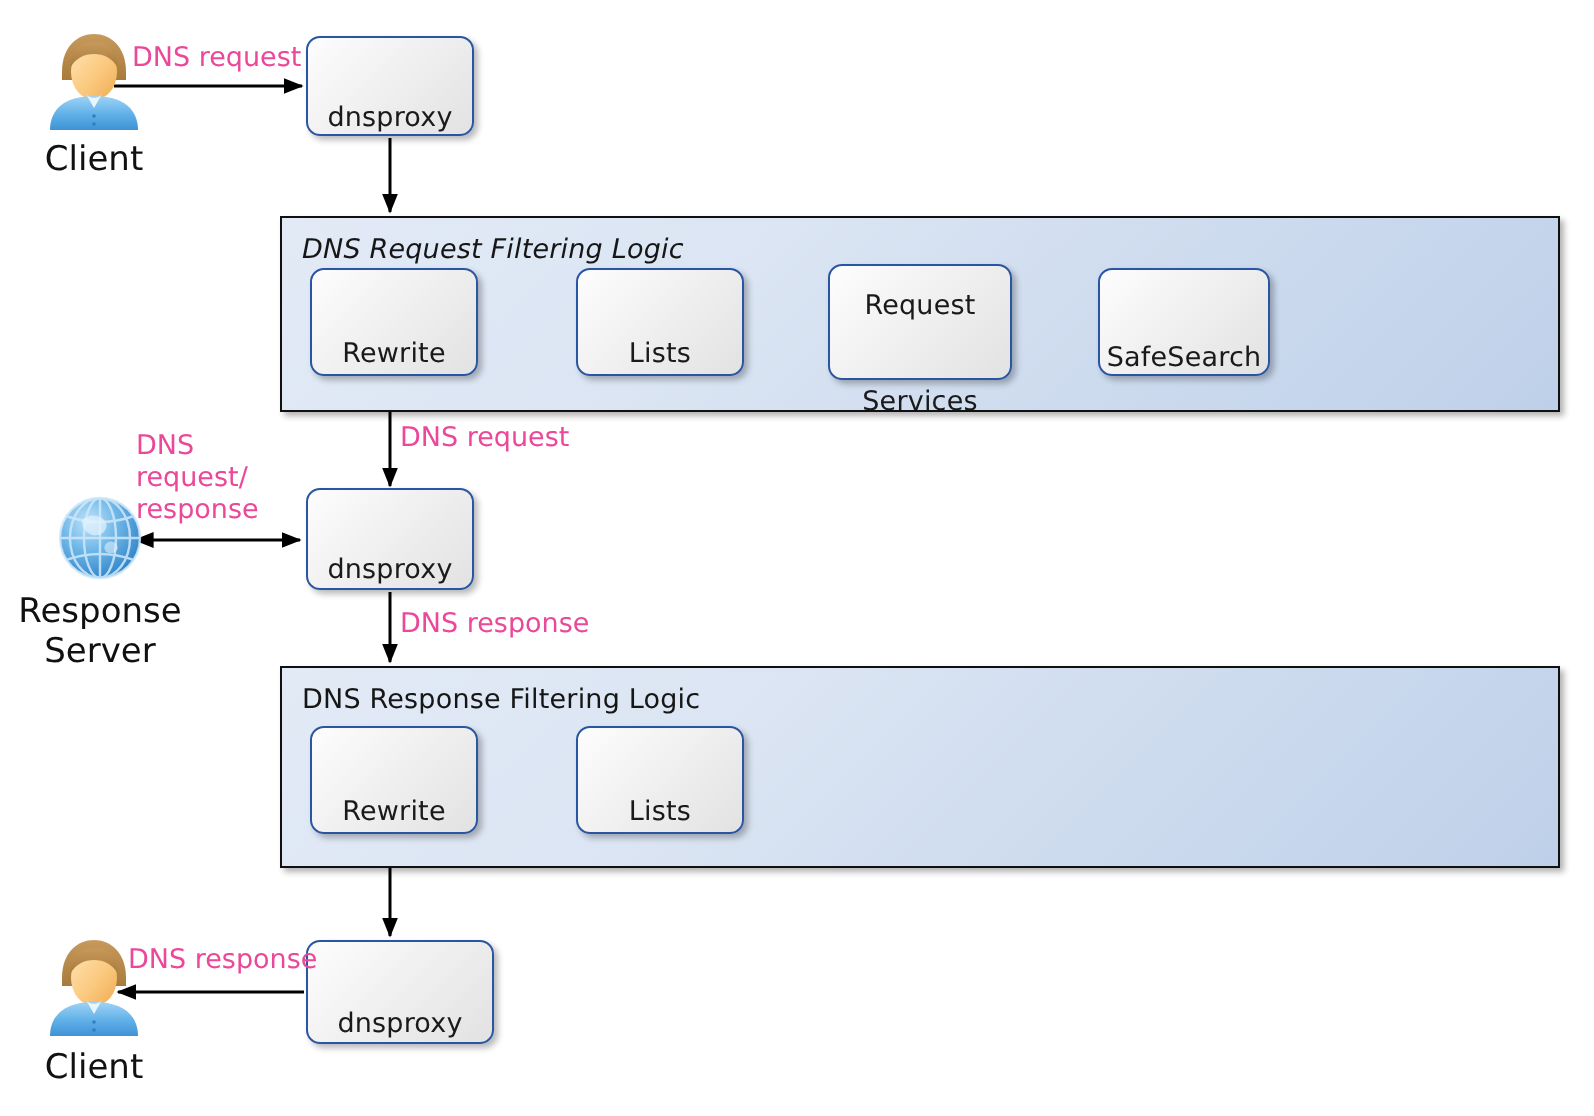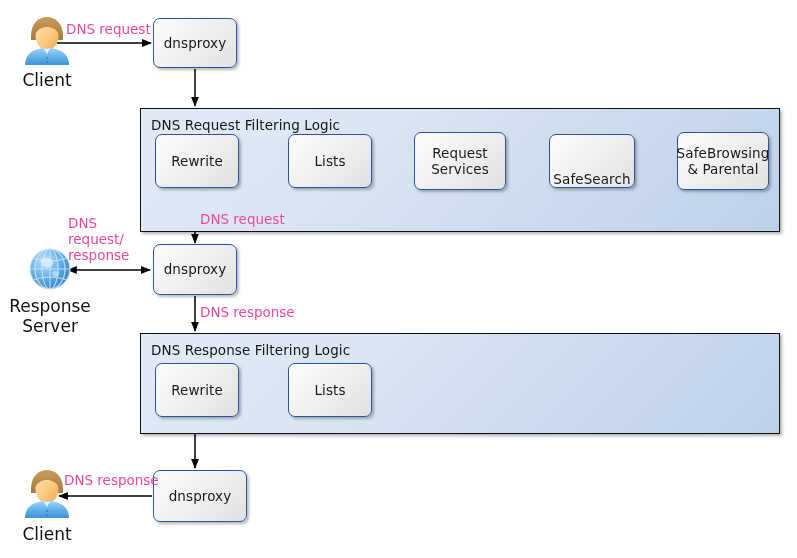--- a/index.html
+++ b/index.html
@@ -28,21 +28,21 @@
     box-shadow: 2px 2px 3px rgba(0,0,0,0.28);
     display: flex;
     align-items: center;
     justify-content: center;
     text-align: center;
     color: #1a1a1a;
     font-size: 13.5px;
     line-height: 1.22;
     letter-spacing: 0.1px;
   }
-  .node span { display: block; }
+  .node span { display: block; margin-top: 32px; }
 
   
   .group {
     position: absolute;
     box-sizing: border-box;
     border: 1.4px solid #101010;
     background: linear-gradient(135deg, #e2eaf6 0%, #dbe5f3 35%, #bed0e9 100%);
     box-shadow: 2px 2px 3px rgba(0,0,0,0.30);
   }
   .group-title {
@@ -115,45 +115,41 @@
     <line x1="152" y1="496" x2="59" y2="496" stroke="#000" stroke-width="1.5" marker-end="url(#arrowhead)"></line>
 
     <line x1="239" y1="160" x2="287" y2="160" stroke="#000" stroke-width="1.5" marker-end="url(#arrowhead)"></line>
     <line x1="372" y1="160" x2="413" y2="160" stroke="#000" stroke-width="1.5" marker-end="url(#arrowhead)"></line>
     <line x1="506" y1="160" x2="548" y2="160" stroke="#000" stroke-width="1.5" marker-end="url(#arrowhead)"></line>
     <line x1="635" y1="160" x2="676" y2="160" stroke="#000" stroke-width="1.5" marker-end="url(#arrowhead)"></line>
 
     <line x1="239" y1="390" x2="287" y2="390" stroke="#000" stroke-width="1.5" marker-end="url(#arrowhead)"></line>
   </svg>
 
-  <div class="group" style="left:140px; top:108px; width:640px; height:124px;">
+  <div class="group" style="left:140px; top:108px; width:640px; height:98px;font-style:italic;">
     <div class="group-title">DNS Request Filtering Logic</div>
   </div>
 
   <div class="node" style="left:155px; top:134px; width:84px; height:54px;">
     <span>Rewrite</span>
   </div>
 
   <div class="node" style="left:288px; top:134px; width:84px; height:54px;">
     <span>Lists</span>
   </div>
 
   <div class="node" style="left:414px; top:132px; width:92px; height:58px; flex-direction:column;">
     <span>Request</span>
     <span>Services</span>
   </div>
 
   <div class="node" style="left:549px; top:134px; width:86px; height:54px;align-items:flex-end;">
     <span>SafeSearch</span>
   </div>
 
-  <div class="node" style="left:677px; top:132px; width:92px; height:58px; flex-direction:column;">
-    <span>SafeBrowsing</span>
-    <span>&amp; Parental</span>
-  </div>
 
   <div class="group" style="left:140px; top:333px; width:640px; height:101px;">
     <div class="group-title">DNS Response Filtering Logic</div>
   </div>
 
   <div class="node" style="left:155px; top:363px; width:84px; height:54px;">
     <span>Rewrite</span>
   </div>
 
   <div class="node" style="left:288px; top:363px; width:84px; height:54px;">

